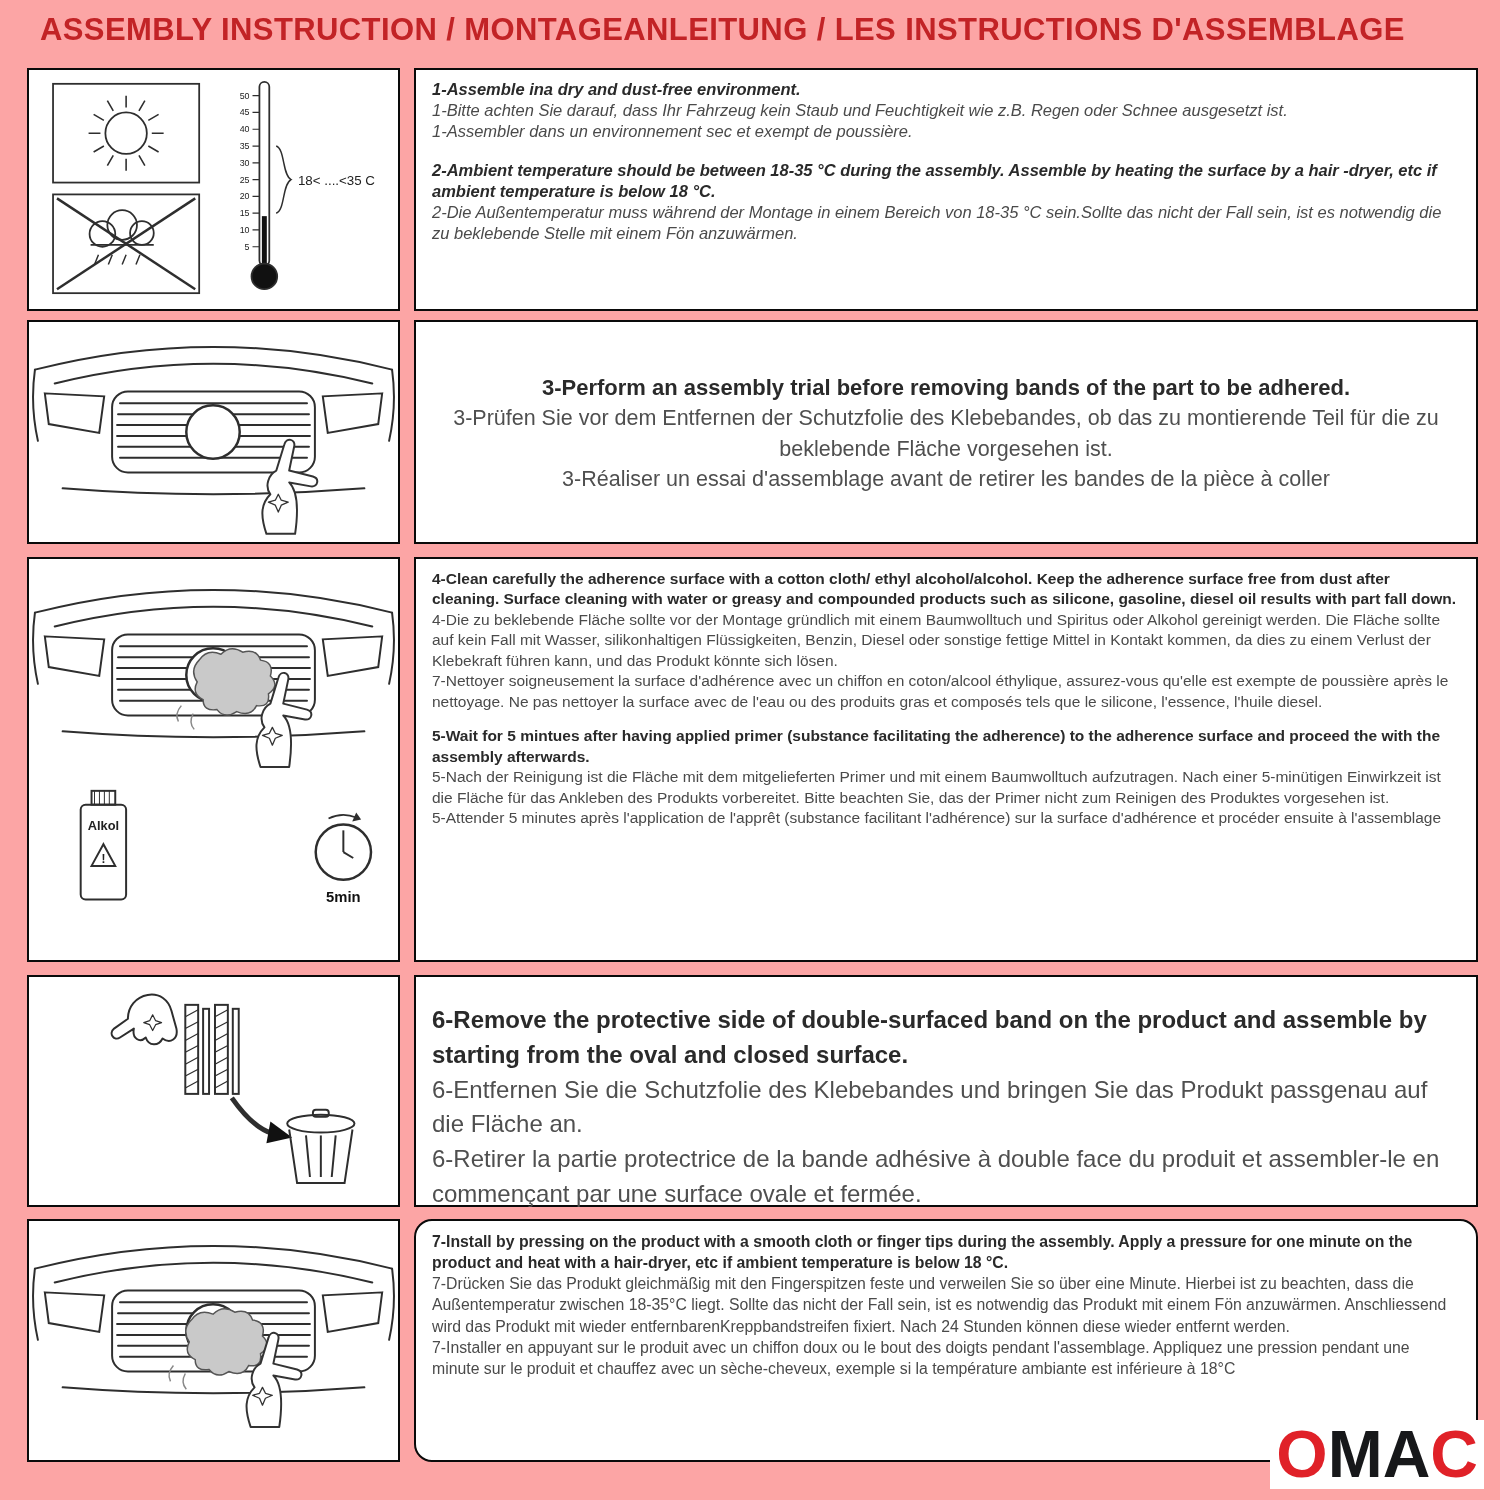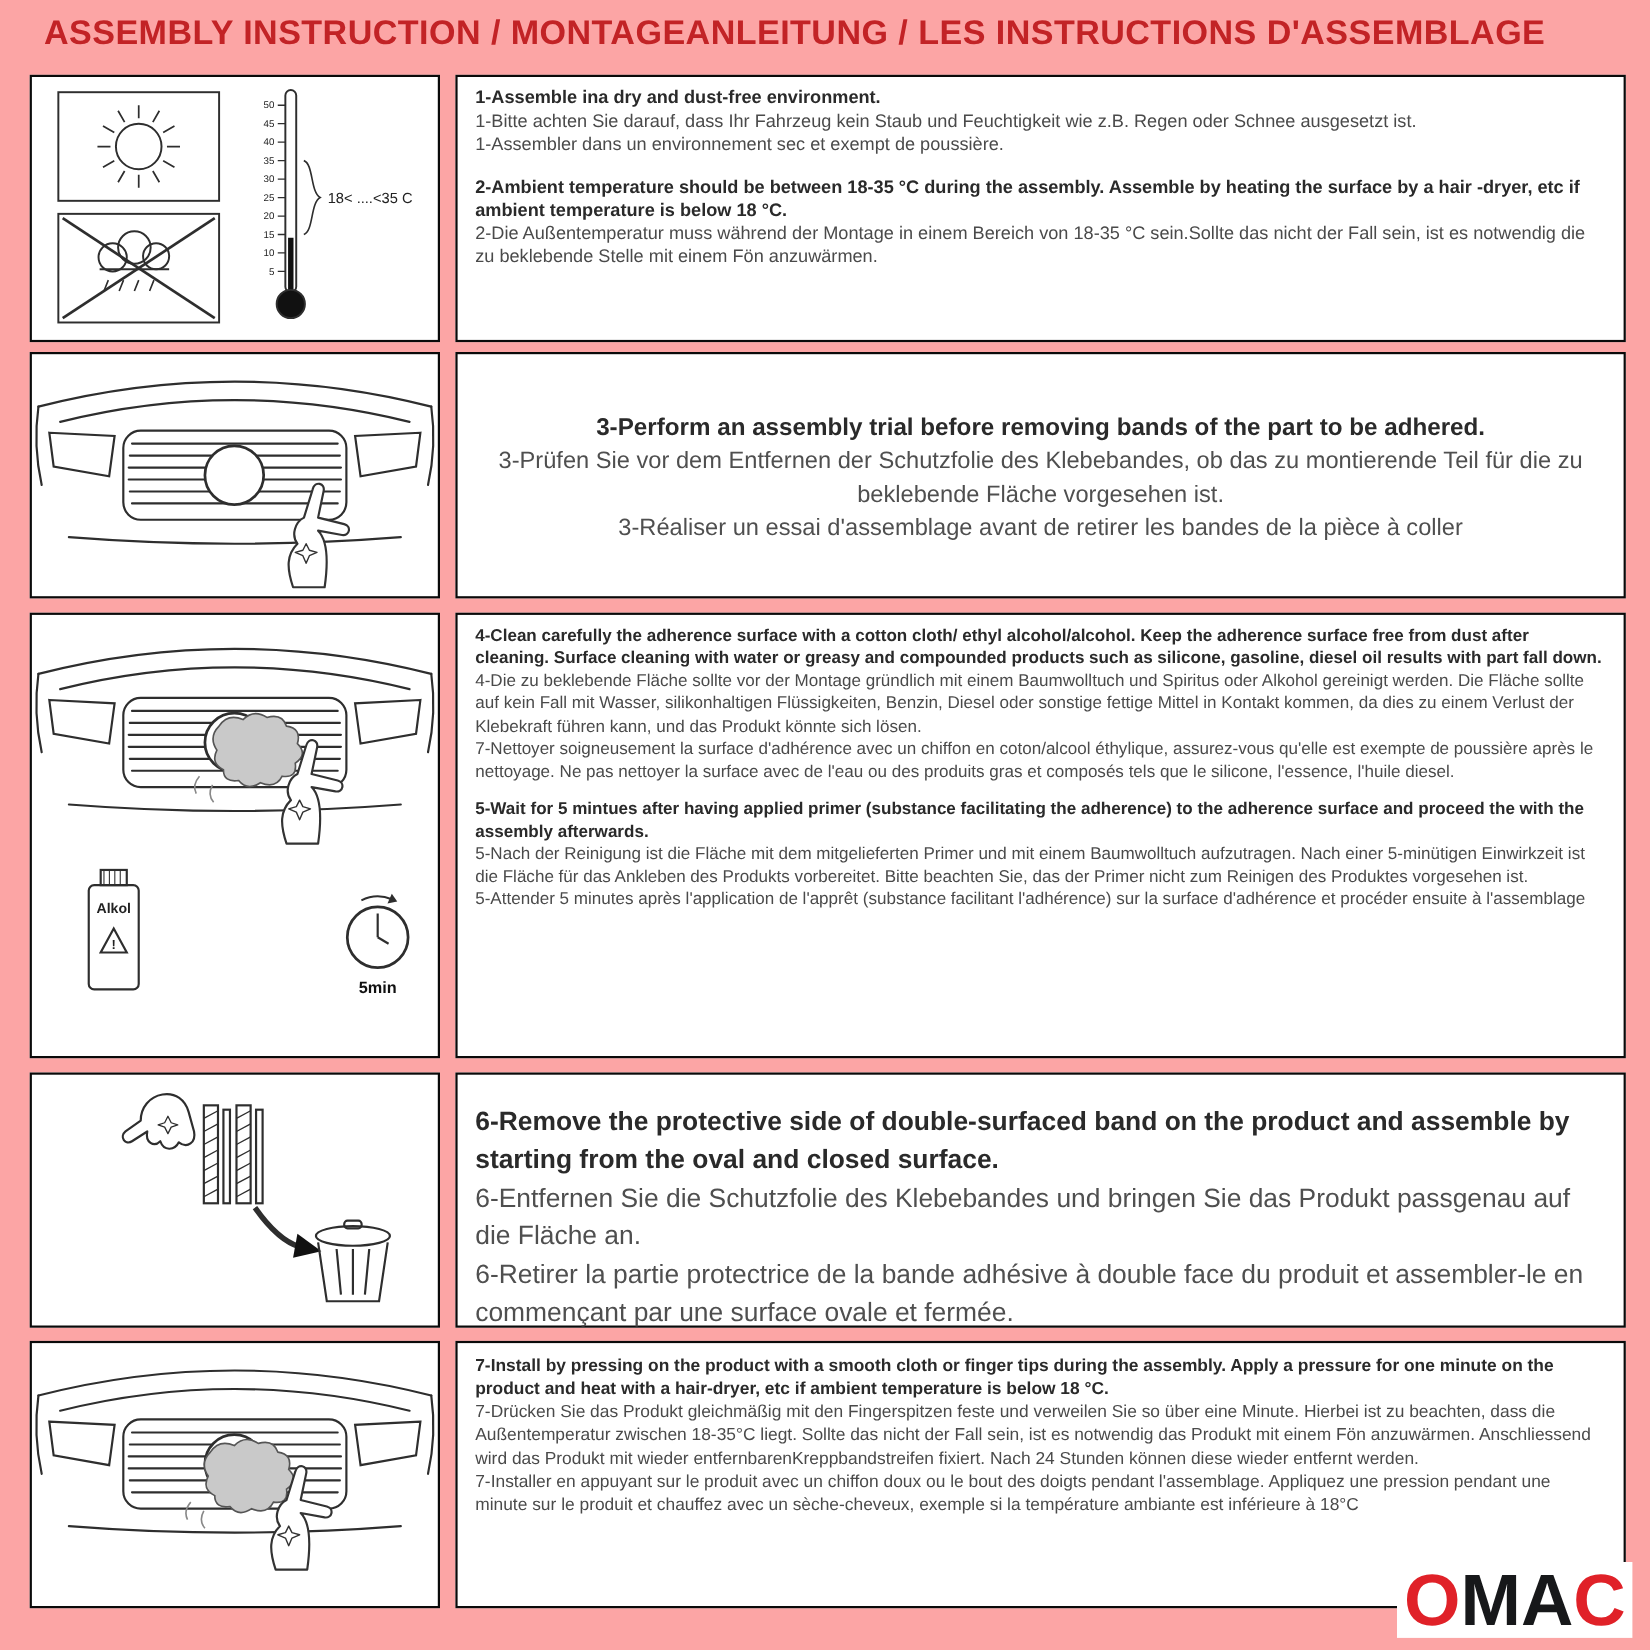--- a/index.html
+++ b/index.html
@@ -16,30 +16,30 @@
   .stack { flex-direction:column; justify-content:flex-start; }
 
   .textbox { color:#4a4a4a; }
   .textbox p { margin:0; }
   .textbox p.b { font-weight:bold; color:#2a2a2a; }
   .gap { height:18px; }
   .gap-s { height:14px; }
 
   
   .r1l { left:27px;  top:68px;   width:373px;  height:243px; }
-  .r1r { left:414px; top:68px;   width:1064px; height:243px; padding:9px 16px; font-size:16.5px; line-height:1.27; }
+  .r1r { left:414px; top:68px;   width:1064px; height:243px; padding:9px 16px; font-size:16.5px; line-height:1.27;font-style:italic; }
   .r2l { left:27px;  top:320px;  width:373px;  height:224px; }
   .r2r { left:414px; top:320px;  width:1064px; height:224px; padding:50px 16px 10px 16px; font-size:21.5px; line-height:1.42; color:#4f4f4f;text-align:center; }
   .r2r p.b { font-size:22px; }
   .r3l { left:27px;  top:557px;  width:373px;  height:405px; }
   .r3r { left:414px; top:557px;  width:1064px; height:405px; padding:10px 16px; font-size:15.5px; line-height:1.32; }
   .r4l { left:27px;  top:975px;  width:373px;  height:232px; }
   .r4r { left:414px; top:975px;  width:1064px; height:232px; padding:26px 16px 10px 16px; font-size:24px; line-height:1.45; color:#4f4f4f; }
   .r5l { left:27px;  top:1219px; width:373px;  height:243px; }
-  .r5r { left:414px; top:1219px; width:1064px; height:243px; padding:10px 16px; font-size:15.8px; line-height:1.34; }
+  .r5r { left:414px; top:1219px; width:1064px; height:243px; padding:10px 16px; font-size:15.8px; line-height:1.34;border-radius:18px; }
 
   .logo { position:absolute; right:16px; top:1420px; z-index:5; background:#fff; padding:0 6px;
           font-size:66px; font-weight:bold; letter-spacing:0px; line-height:1.05; }
   .logo .red  { color:#e02128; }
   .logo .dark { color:#17181a; }
 </style>
 </head>
 <body>
 
 <svg width="0" height="0" style="position:absolute" aria-hidden="true">

